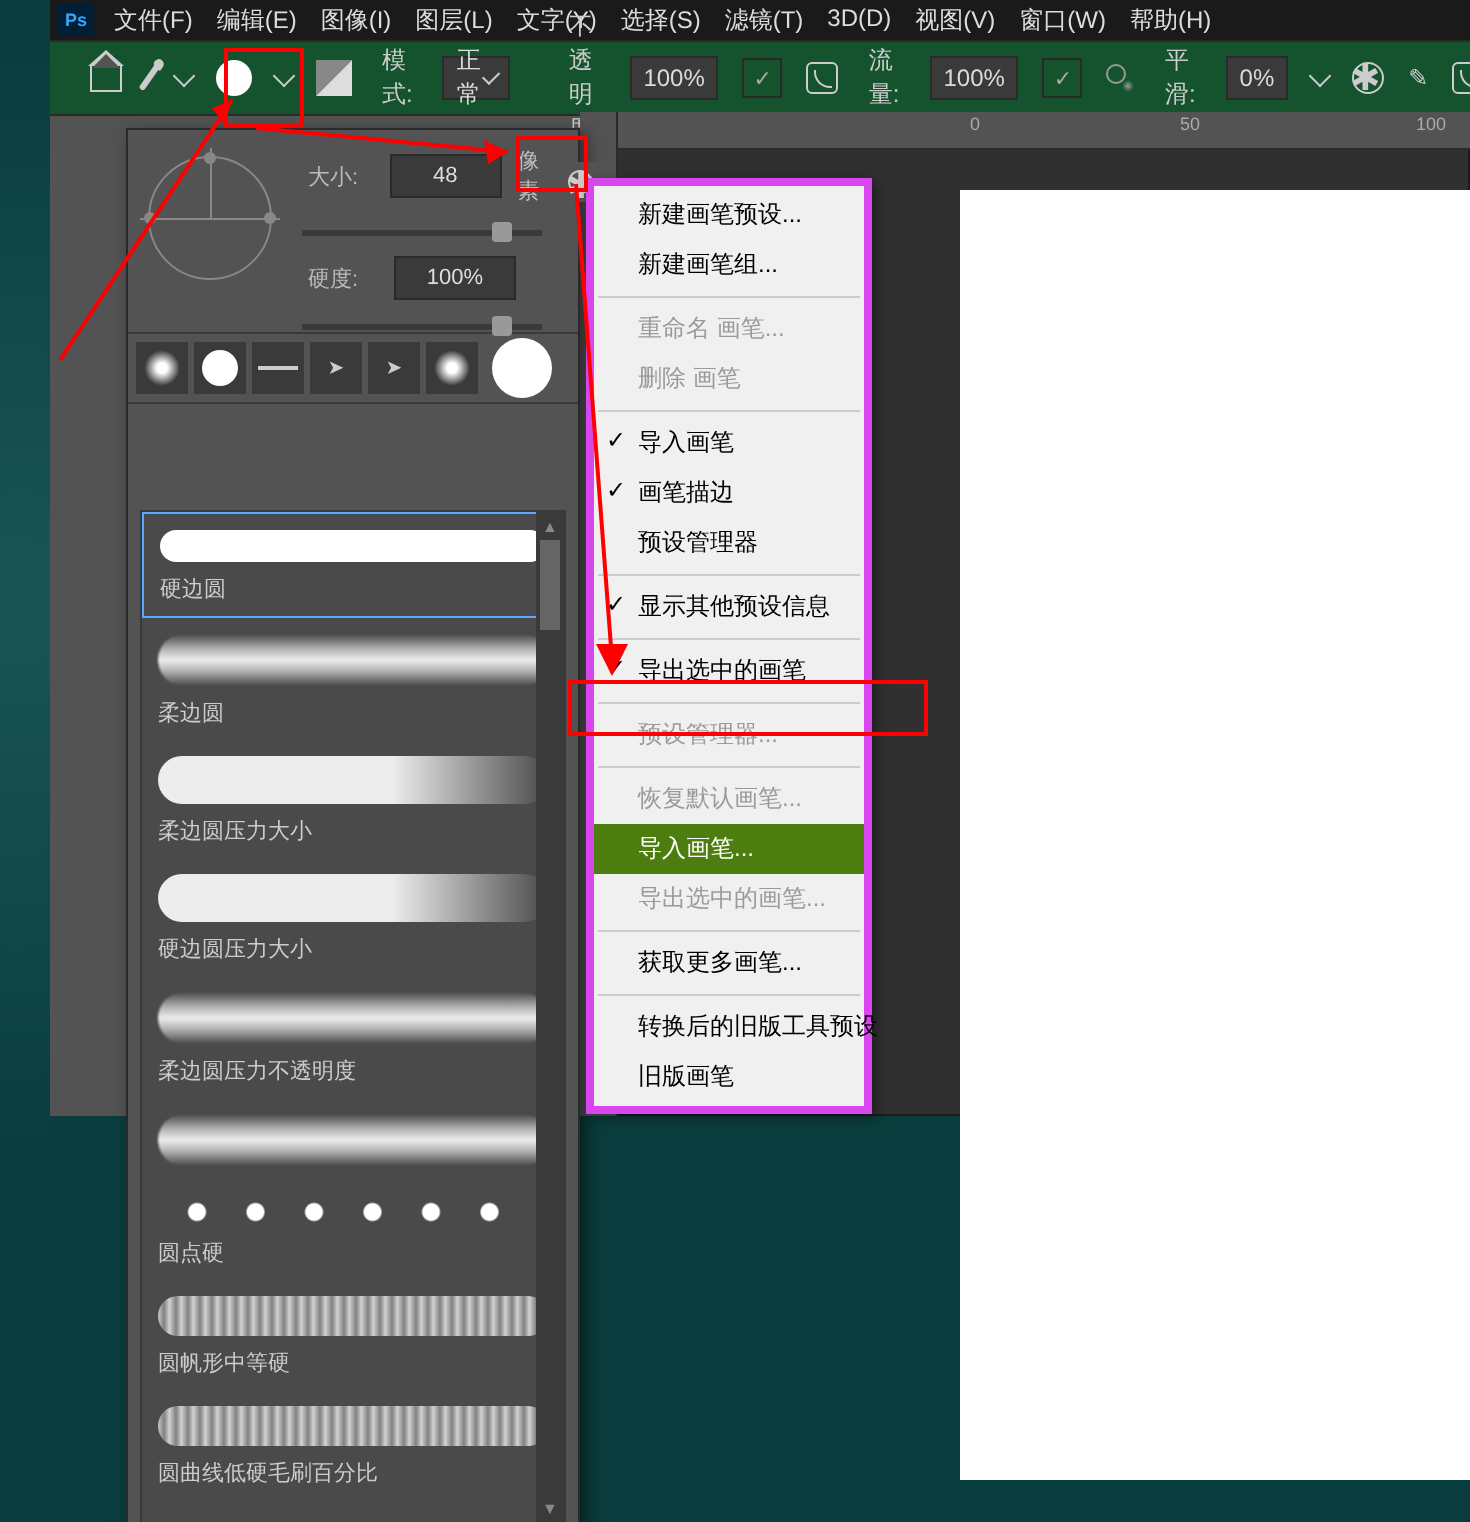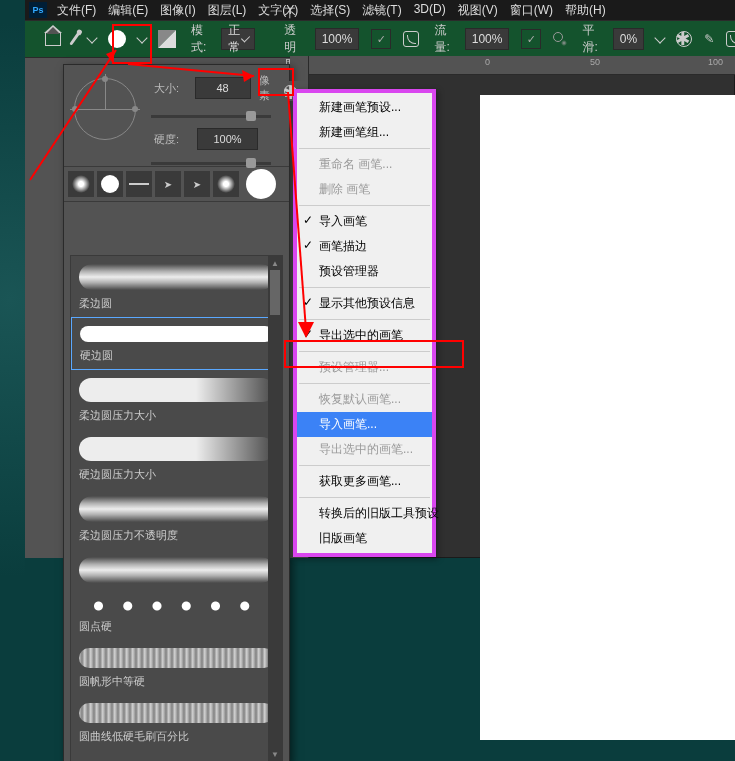--- a/index.html
+++ b/index.html
@@ -74,21 +74,21 @@
 .stroke.hard{background:#fff;height:16px;border-radius:10px}
 .stroke.fade{background:linear-gradient(to right,rgba(255,255,255,0.9) 0%,rgba(255,255,255,0.9) 60%,transparent 100%)}
 .stroke.dots{background:radial-gradient(circle at 10% 50%,#fff 4px,transparent 5px),radial-gradient(circle at 25% 50%,#fff 4px,transparent 5px),radial-gradient(circle at 40% 50%,#fff 4px,transparent 5px),radial-gradient(circle at 55% 50%,#fff 4px,transparent 5px),radial-gradient(circle at 70% 50%,#fff 4px,transparent 5px),radial-gradient(circle at 85% 50%,#fff 4px,transparent 5px);height:14px}
 .stroke.texture{background:repeating-linear-gradient(90deg,rgba(255,255,255,0.7) 0px,rgba(255,255,255,0.3) 3px,rgba(255,255,255,0.8) 6px);height:20px;border-radius:12px}
 .stroke.chalk{background:linear-gradient(to bottom,transparent 0%,rgba(255,255,255,0.6) 30%,rgba(255,255,255,0.9) 50%,rgba(255,255,255,0.6) 70%,transparent 100%);height:26px;border-radius:14px;filter:blur(0.5px)}
 .bname{font-size:11px;color:#ccc;padding:2px 0}
 
 
 .ctxmenu{position:absolute;left:293px;top:89px;width:135px;background:#f0f0f0;border:4px solid #d946ef;box-shadow:2px 2px 6px rgba(0,0,0,0.4);z-index:30;font-size:12px;color:#000;padding:2px 0}
 .ctx-item{padding:4px 6px 4px 22px;position:relative;white-space:nowrap}
-.ctx-item.hl{background:#3b82f6;color:#fff}
+.ctx-item.hl{background:#4d7c0f;color:#fff}
 .ctx-item.dis{color:#9a9a9a}
 .ctx-sep{height:1px;background:#ccc;margin:3px 2px}
 .ctx-chk:before{content:"✓";position:absolute;left:6px;color:#000}
 
 
 .canvas-bg{position:absolute;left:265px;top:56px;right:0;bottom:0;background:#303030;border:1px solid #1a1a1a}
 .ruler-h{position:absolute;top:56px;left:265px;right:0;height:18px;background:#535353;border-bottom:1px solid #2a2a2a}
 .ruler-v{position:absolute;top:56px;left:265px;width:18px;bottom:0;background:#535353;border-right:1px solid #2a2a2a}
 .ruler-h .tlbl{position:absolute;top:1px;font-size:9px;color:#aaa}
 .canvas{position:absolute;left:455px;top:95px;width:265px;height:645px;background:#fff}
@@ -216,27 +216,27 @@
       <div class="tip hard"></div>
       <div class="tip line"></div>
       <div class="tip arrow"></div>
       <div class="tip arrow"></div>
       <div class="tip soft"></div>
       <div class="tip big" style="margin-left:4px"></div>
     </div>
 
     <div class="brush-list">
       <div id="brushitems">
-          <div class="brush-item">
-            <div class="stroke chalk"></div>
-            <div class="bname">柔边圆</div>
-          </div>
           <div class="brush-item sel">
             <div class="stroke hard"></div>
             <div class="bname">硬边圆</div>
+          </div>
+          <div class="brush-item">
+            <div class="stroke chalk"></div>
+            <div class="bname">柔边圆</div>
           </div>
           <div class="brush-item">
             <div class="stroke fade"></div>
             <div class="bname">柔边圆压力大小</div>
           </div>
           <div class="brush-item">
             <div class="stroke fade"></div>
             <div class="bname">硬边圆压力大小</div>
           </div>
           <div class="brush-item">

